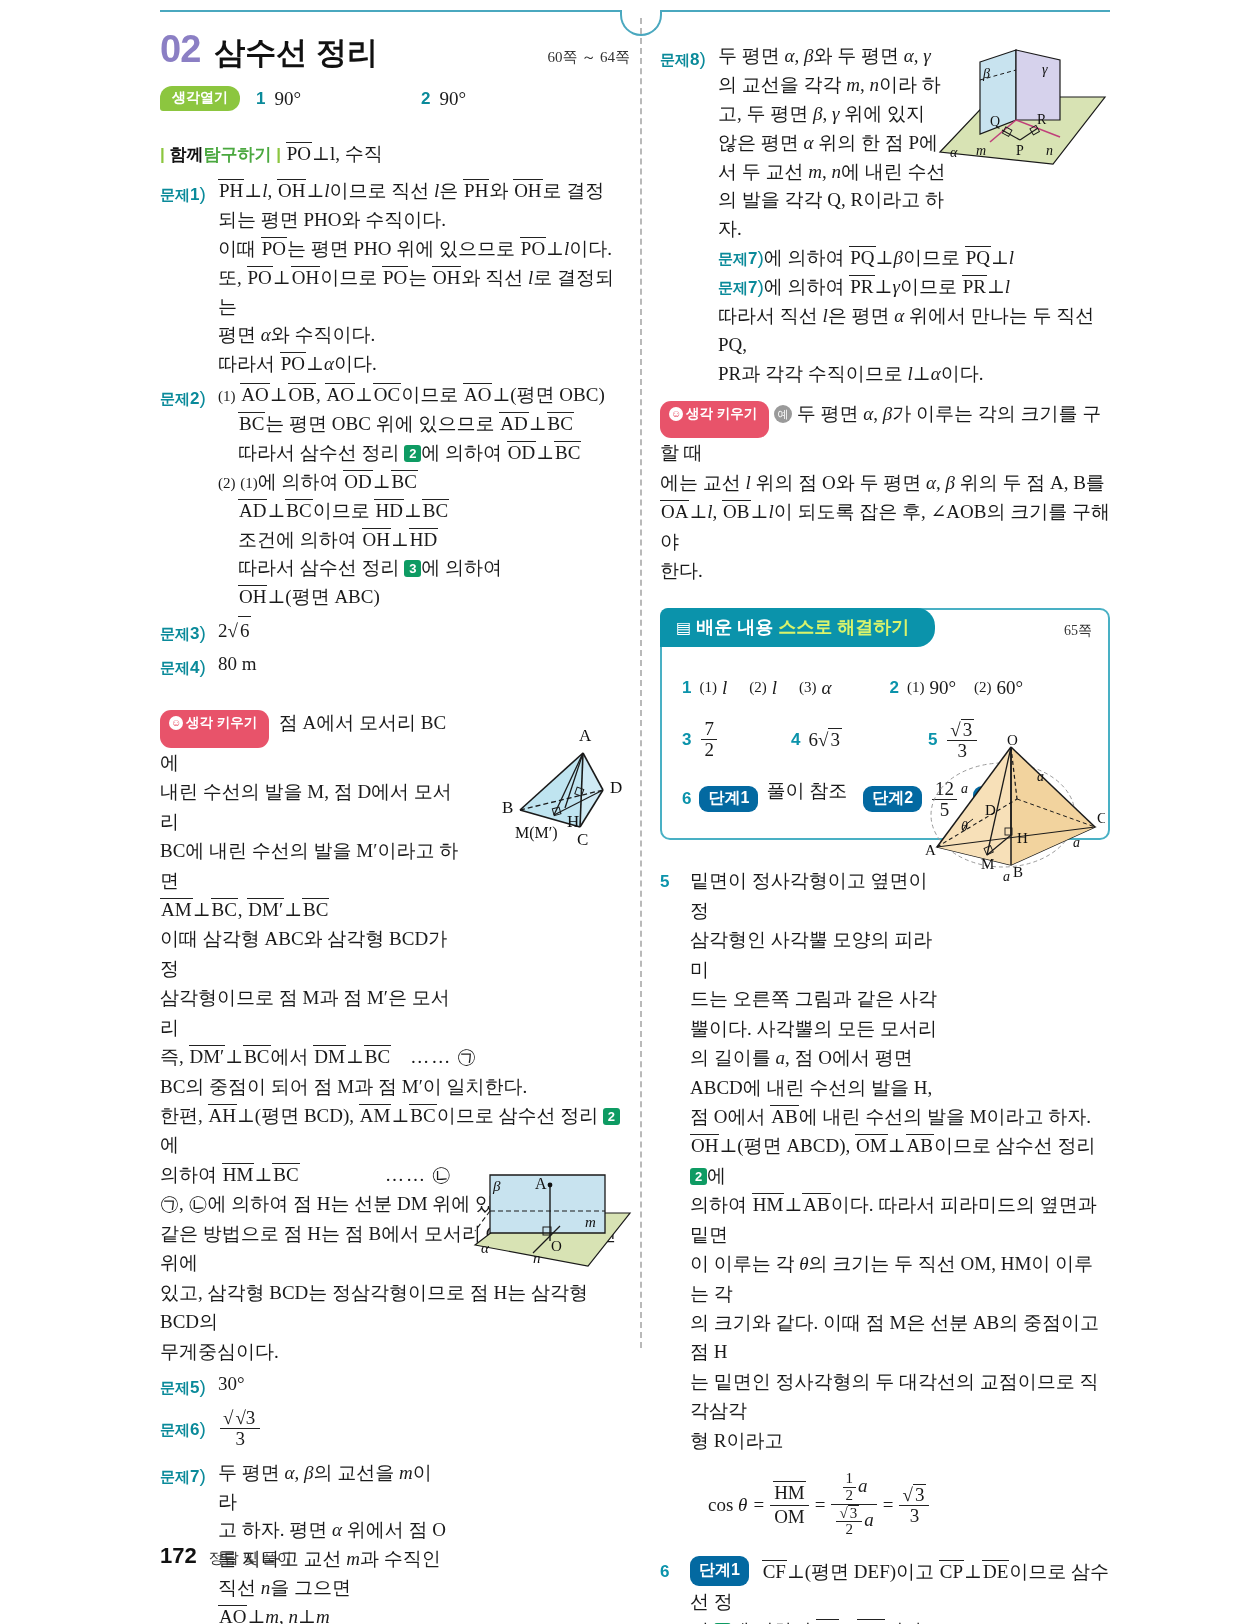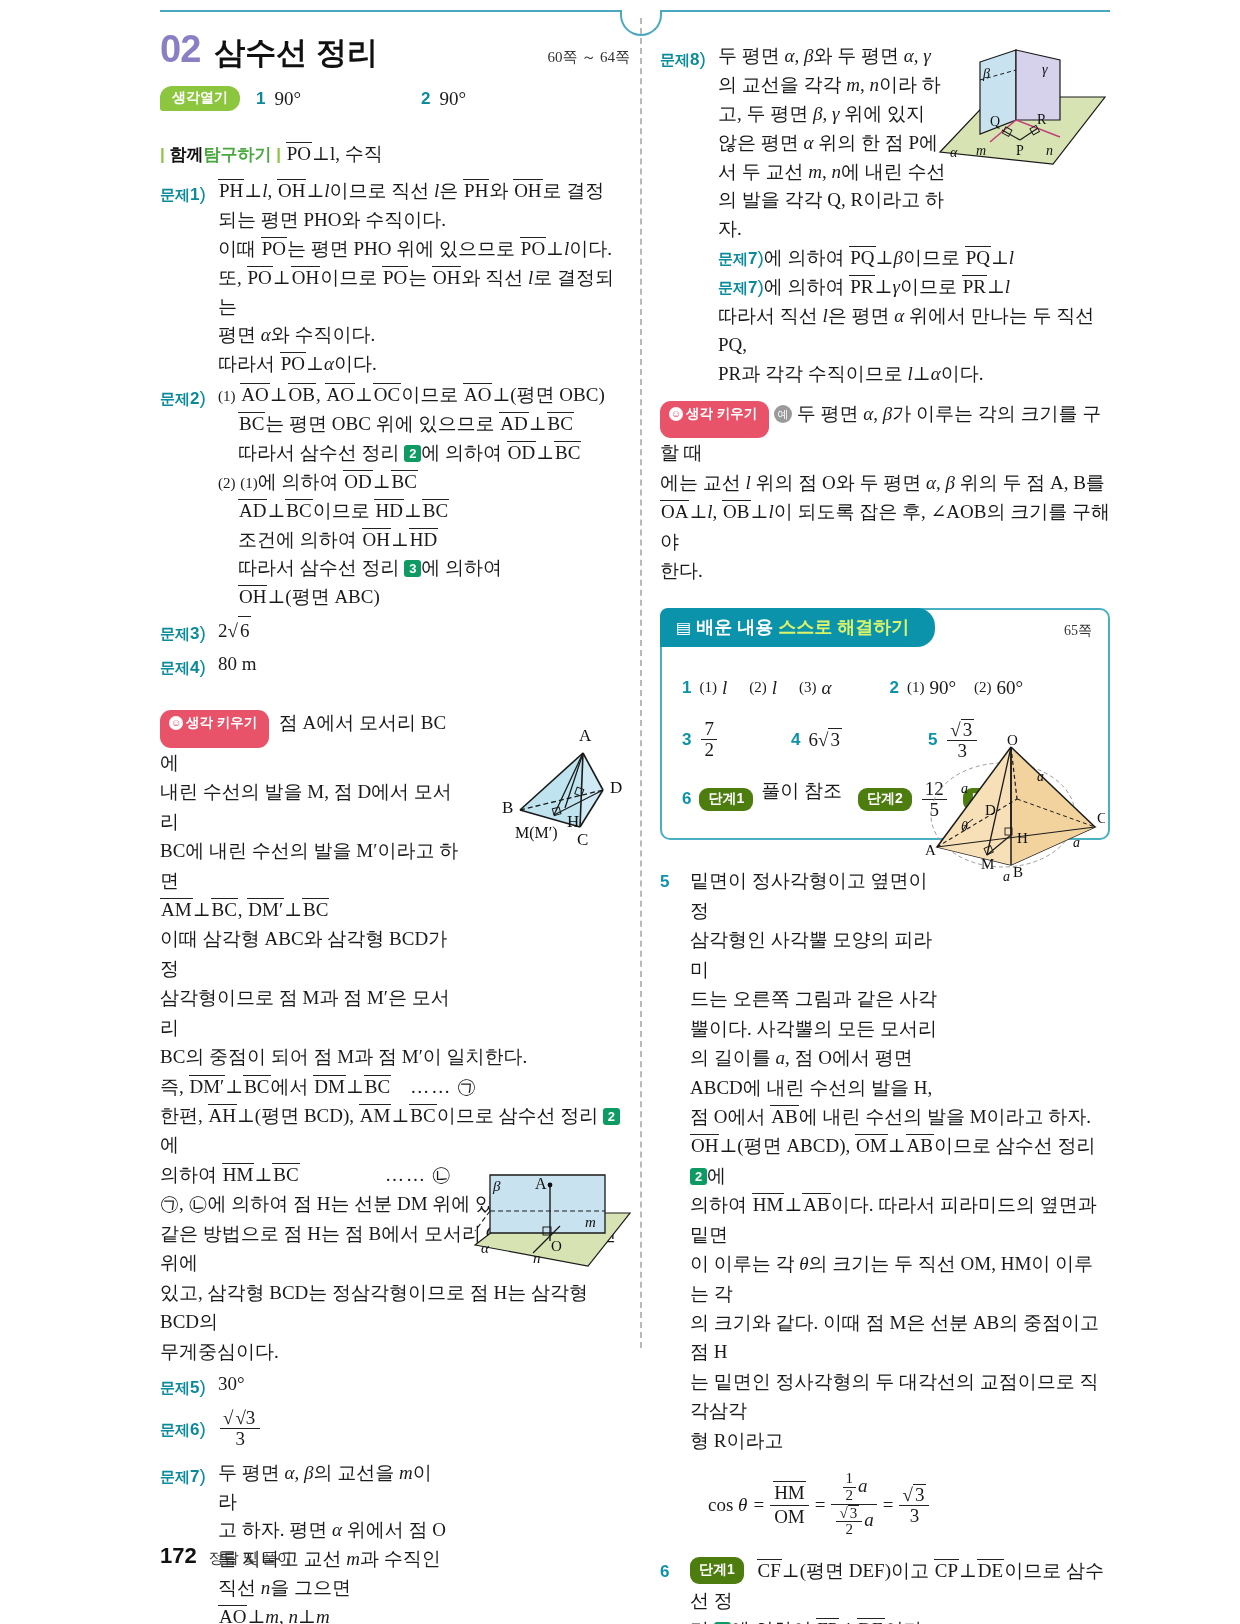--- a/index.html
+++ b/index.html
@@ -120,23 +120,23 @@
   .grey-ex {
     display:inline-block; width:18px; height:18px; border-radius:50%;
     background:#9a9a9a; color:#fff; font-size:11px; line-height:18px;
     text-align:center;
     font-family:"Liberation Sans","DejaVu Sans",sans-serif;
     vertical-align:2px;
   }
 
   
   .tag-step {
-    display:inline-block; background:#4d7c0f; color:#fff;
-    font-family:"Liberation Sans","DejaVu Sans",sans-serif;
-    font-weight:bold; font-size:14px; padding:2px 9px 3px 9px;
+    display:inline-block; background:#0369a1; color:#fff;
+    font-family:"Liberation Sans","DejaVu Sans",sans-serif;
+    font-weight:bold; font-size:16px; padding:2px 9px 3px 9px;
     border-radius:9px; vertical-align:3px; white-space:nowrap;
   }
 
   
   .solve-box {
     margin-top:22px; border:2px solid #49b0c4; border-radius:10px;
     padding:0 0 18px 0; position:relative; background:#fff;
   }
   .solve-head {
     display:inline-block; background:#0b93ab; color:#fff;
@@ -272,22 +272,22 @@
       <span class="tag-pink">
         <span class="bulb">☺</span><span>생각</span> <span>키우기</span>
       </span>
       <span>&nbsp;점 A에서 모서리 BC에</span>
       <div>내린 수선의 발을 M, 점 D에서 모서리</div>
       <div>BC에 내린 수선의 발을 M′이라고 하면</div>
       <div><span class="ovl">AM</span>⊥<span class="ovl">BC</span>, <span class="ovl">DM′</span>⊥<span class="ovl">BC</span></div>
       <div>이때 삼각형 ABC와 삼각형 BCD가 정</div>
       <div>삼각형이므로 점 M과 점 M′은 모서리</div>
     </div>
+    <div>즉, <span class="ovl">DM′</span>⊥<span class="ovl">BC</span>에서 <span class="ovl">DM</span>⊥<span class="ovl">BC</span> &nbsp;&nbsp;&nbsp;<span class="dots">……</span> ㉠</div>
     <div>BC의 중점이 되어 점 M과 점 M′이 일치한다.</div>
-    <div>즉, <span class="ovl">DM′</span>⊥<span class="ovl">BC</span>에서 <span class="ovl">DM</span>⊥<span class="ovl">BC</span> &nbsp;&nbsp;&nbsp;<span class="dots">……</span> ㉠</div>
     <div>한편, <span class="ovl">AH</span>⊥(평면 BCD), <span class="ovl">AM</span>⊥<span class="ovl">BC</span>이므로 삼수선 정리 <span class="badge-g">2</span>에</div>
     <div>의하여 <span class="ovl">HM</span>⊥<span class="ovl">BC</span> &nbsp;&nbsp;&nbsp;&nbsp;&nbsp;&nbsp;&nbsp;&nbsp;&nbsp;&nbsp;&nbsp;&nbsp;&nbsp;&nbsp;&nbsp;&nbsp;&nbsp;<span class="dots">……</span> ㉡</div>
     <div>㉠, ㉡에 의하여 점 H는 선분 DM 위에 있다.</div>
     <div>같은 방법으로 점 H는 점 B에서 모서리 CD에 내린 수선 위에</div>
     <div>있고, 삼각형 BCD는 정삼각형이므로 점 H는 삼각형 BCD의</div>
     <div>무게중심이다.</div>
   </div>
 
   <div class="prob" style="margin-top:4px">
     <div class="prob-lbl">

